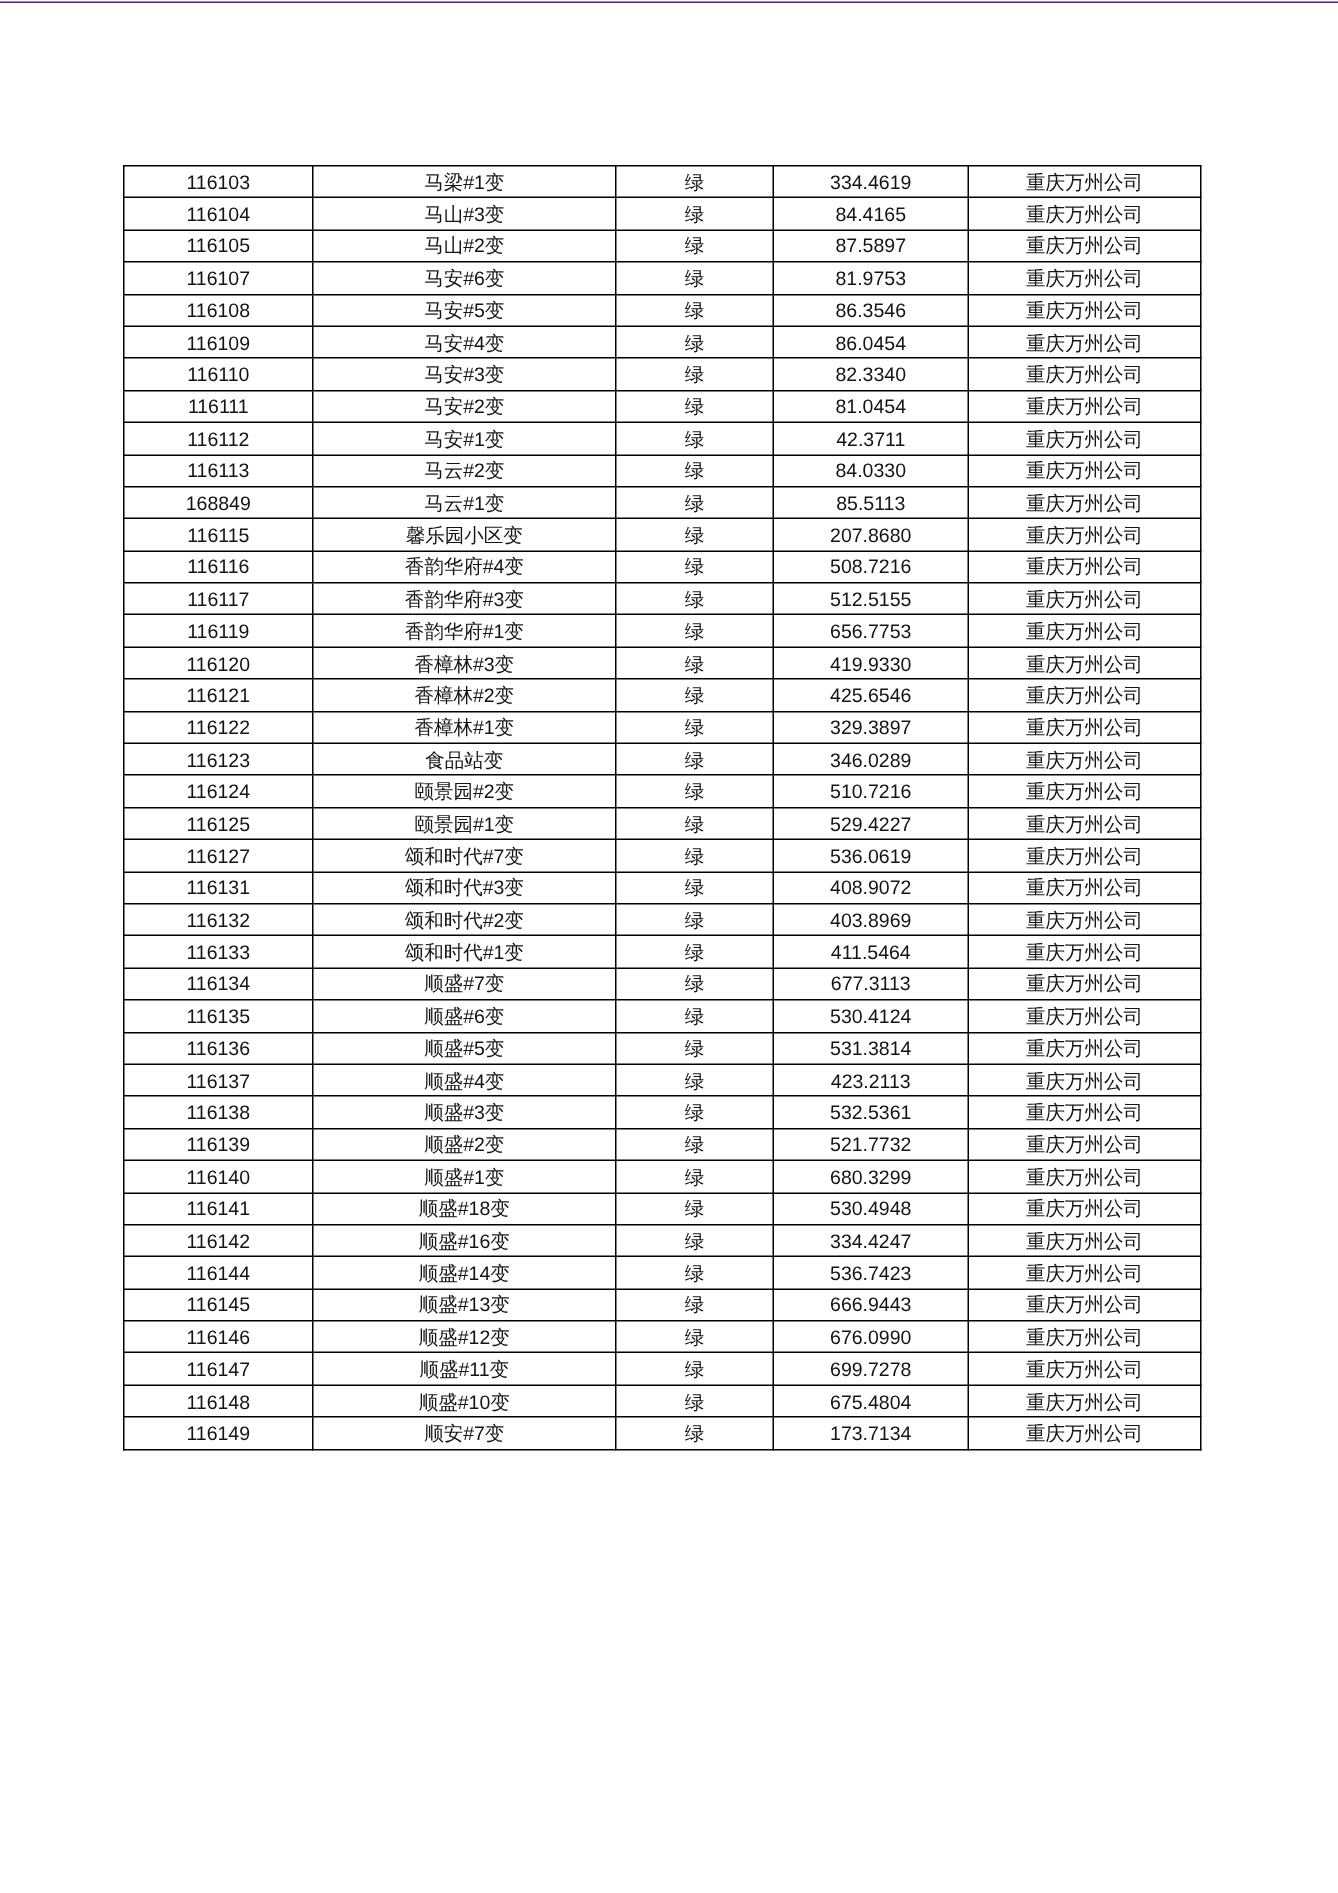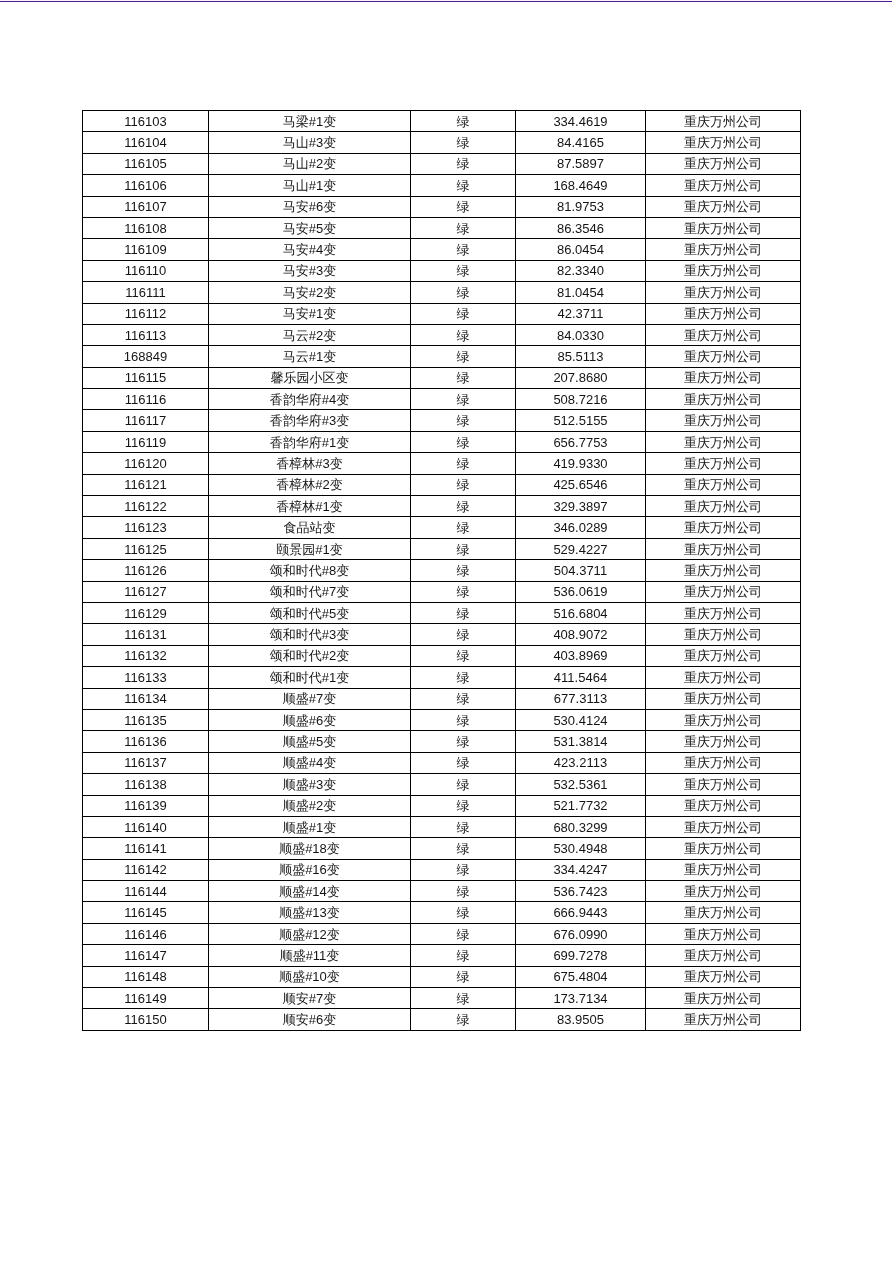--- a/index.html
+++ b/index.html
@@ -77,27 +77,20 @@
           <td>重庆万州公司</td>
         </tr>
         <tr>
           <td>116105</td>
           <td>马山#2变</td>
           <td>绿</td>
           <td>87.5897</td>
           <td>重庆万州公司</td>
         </tr>
         <tr>
-          <td>116106</td>
-          <td>马山#1变</td>
-          <td>绿</td>
-          <td>168.4649</td>
-          <td>重庆万州公司</td>
-        </tr>
-        <tr>
           <td>116107</td>
           <td>马安#6变</td>
           <td>绿</td>
           <td>81.9753</td>
           <td>重庆万州公司</td>
         </tr>
         <tr>
           <td>116108</td>
           <td>马安#5变</td>
           <td>绿</td>
@@ -196,48 +189,41 @@
           <td>重庆万州公司</td>
         </tr>
         <tr>
           <td>116123</td>
           <td>食品站变</td>
           <td>绿</td>
           <td>346.0289</td>
           <td>重庆万州公司</td>
         </tr>
         <tr>
+          <td>116124</td>
+          <td>颐景园#2变</td>
+          <td>绿</td>
+          <td>510.7216</td>
+          <td>重庆万州公司</td>
+        </tr>
+        <tr>
           <td>116125</td>
           <td>颐景园#1变</td>
           <td>绿</td>
           <td>529.4227</td>
           <td>重庆万州公司</td>
         </tr>
         <tr>
-          <td>116126</td>
-          <td>颂和时代#8变</td>
-          <td>绿</td>
-          <td>504.3711</td>
-          <td>重庆万州公司</td>
-        </tr>
-        <tr>
           <td>116127</td>
           <td>颂和时代#7变</td>
           <td>绿</td>
           <td>536.0619</td>
           <td>重庆万州公司</td>
         </tr>
         <tr>
-          <td>116129</td>
-          <td>颂和时代#5变</td>
-          <td>绿</td>
-          <td>516.6804</td>
-          <td>重庆万州公司</td>
-        </tr>
-        <tr>
           <td>116131</td>
           <td>颂和时代#3变</td>
           <td>绿</td>
           <td>408.9072</td>
           <td>重庆万州公司</td>
         </tr>
         <tr>
           <td>116132</td>
           <td>颂和时代#2变</td>
           <td>绿</td>
@@ -347,24 +333,17 @@
           <td>顺盛#10变</td>
           <td>绿</td>
           <td>675.4804</td>
           <td>重庆万州公司</td>
         </tr>
         <tr>
           <td>116149</td>
           <td>顺安#7变</td>
           <td>绿</td>
           <td>173.7134</td>
-          <td>重庆万州公司</td>
-        </tr>
-        <tr>
-          <td>116150</td>
-          <td>顺安#6变</td>
-          <td>绿</td>
-          <td>83.9505</td>
           <td>重庆万州公司</td>
         </tr>
       </tbody>
   </table>
 </div>
 
 </body></html>

